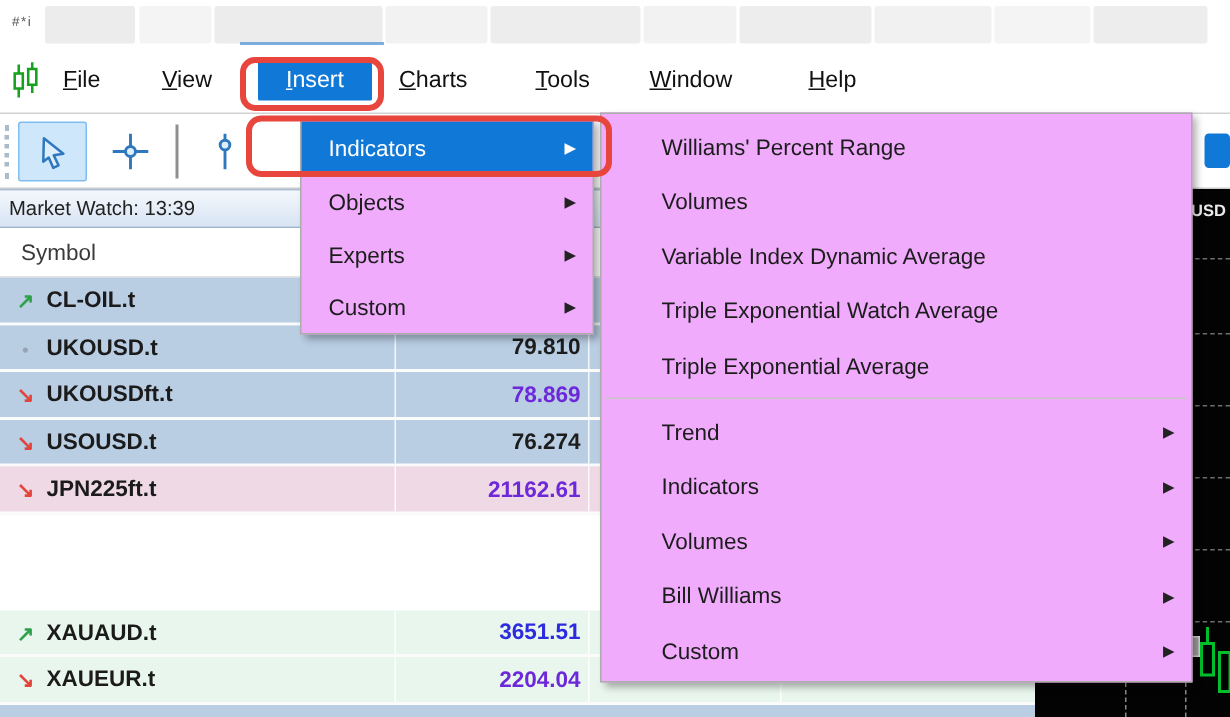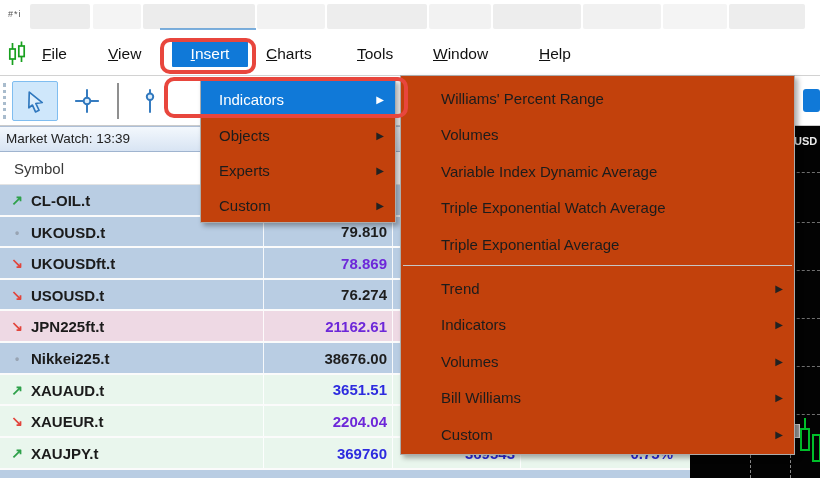--- a/index.html
+++ b/index.html
@@ -35,21 +35,21 @@
   
   .mwatch { position:absolute; left:0; top:126px; width:690px; height:352px; background:#fff; z-index:1; }
   .mw-head { position:absolute; left:0; top:0; width:100%; height:26px;
     background:linear-gradient(#f3f8fd,#d8e4f3); border-top:1px solid #aebfd6; border-bottom:1px solid #9fb4cf;
     font-size:13.5px; color:#222; line-height:24px; padding-left:6px; }
   .mw-colhead { position:absolute; left:0; top:26px; width:100%; height:33px; background:#fff; border-bottom:1px solid #e3e3e3;
     font-size:15px; color:#3a3a3a; line-height:33px; padding-left:14px; }
   .row { position:absolute; left:0; width:690px; border-bottom:2px solid #fbfbfb; font-size:15px; }
   .row.blue  { background:#b9cde3; }
   .row.pink  { background:#eed9e4; }
-  .row.green { background:#e9f6ed; }
+  .row.green { background:#e9f6ed;margin-top:32px; }
   .trend { position:absolute; left:8px; top:50%; transform:translateY(-50%); width:18px; text-align:center; font-size:14px; font-weight:700; }
   .trend.up::before   { content:"\2197"; color:#2fa14b; }
   .trend.down::before { content:"\2198"; color:#e2453c; }
   .trend.flat::before { content:"\2022"; color:#98a4b3; font-size:12px; }
   .trend.none::before { content:""; }
   .sym { position:absolute; left:31px; top:50%; transform:translateY(-50%); color:#1b1b1b; font-weight:600; }
   .cell { position:absolute; top:0; bottom:0; display:flex; align-items:center; justify-content:flex-end;
     padding-right:5px; font-weight:600; border-left:1px solid rgba(255,255,255,.85); }
   .cell.bid { left:263px; width:129px; }
   .cell.ask { left:392px; width:128px; }
@@ -59,21 +59,21 @@
   
   .chart { position:absolute; left:690px; top:126px; width:130px; height:352px; background:#030303; z-index:1; }
   .chart-sym { position:absolute; left:104px; top:9px; font-size:11px; font-weight:700; color:#eaeaea; }
   .hgrid { position:absolute; left:0; width:130px; height:0; border-top:1px dashed #6f6f6f; }
   .vgrid { position:absolute; top:0; height:352px; width:0; border-left:1px dashed #8a8a8a; }
   .candle { position:absolute; border:2px solid #00bf2a; background:transparent; }
   .candle-gray { position:absolute; background:#9f9f9f; border:1px solid #d4d4d4; }
   .wick { position:absolute; width:0; border-left:2px solid #00bf2a; }
 
   
-  .menu { position:absolute; background:#c2410c; border:1px solid #acacac; box-shadow:3px 3px 5px rgba(0,0,0,.32); z-index:20; }
+  .menu { position:absolute; background:#f0abfc; border:1px solid #acacac; box-shadow:3px 3px 5px rgba(0,0,0,.32); z-index:20; }
   .dd { left:200px; top:79px; width:196px; height:144px; }
   .sub { left:400px; top:75px; width:395px; height:380px; }
   .menu-item { position:absolute; left:0; width:100%; display:flex; align-items:center; font-size:15px; color:#1c1c1c; cursor:default; }
   .dd .menu-item { height:36px; padding-left:18px; }
   .sub .menu-item { height:36px; padding-left:40px; }
   .menu-item .arrow { position:absolute; right:11px; font-size:10px; color:#222; }
   .menu-item.active { background:#1079d8; color:#fff; }
   .menu-item.active .arrow { color:#fff; }
   .menu-sep { position:absolute; left:2px; right:2px; height:0; border-top:1px solid #c6c6c6; }
 </style>
@@ -191,27 +191,20 @@
       <span class="cell ask val blue"></span>
       <span class="cell chg val blue"></span>
     </div>
     <div class="row pink" style="top:185px;height:32px">
       <span class="trend down"></span>
       <span class="sym">JPN225ft.t</span>
       <span class="cell bid val red">21162.61</span>
       <span class="cell ask val blue"></span>
       <span class="cell chg val blue"></span>
     </div>
-    <div class="row blue" style="top:217px;height:32px">
-      <span class="trend flat"></span>
-      <span class="sym">Nikkei225.t</span>
-      <span class="cell bid val black">38676.00</span>
-      <span class="cell ask val blue"></span>
-      <span class="cell chg val blue"></span>
-    </div>
     <div class="row green" style="top:249px;height:31px">
       <span class="trend up"></span>
       <span class="sym">XAUAUD.t</span>
       <span class="cell bid val blue">3651.51</span>
       <span class="cell ask val blue"></span>
       <span class="cell chg val blue"></span>
     </div>
     <div class="row green" style="top:280px;height:32px">
       <span class="trend down"></span>
       <span class="sym">XAUEUR.t</span>

